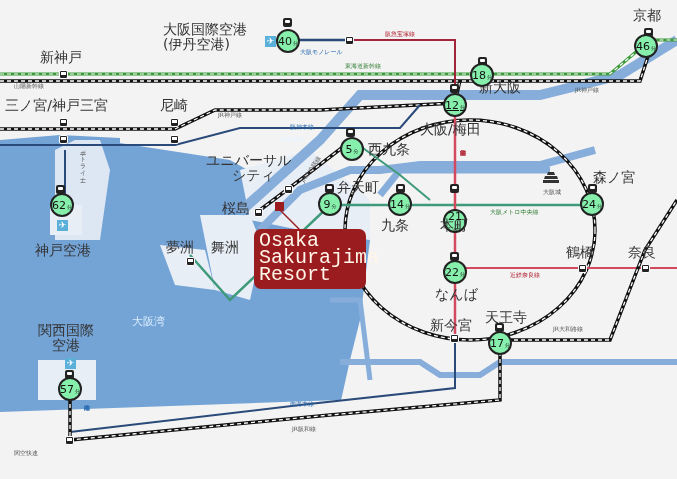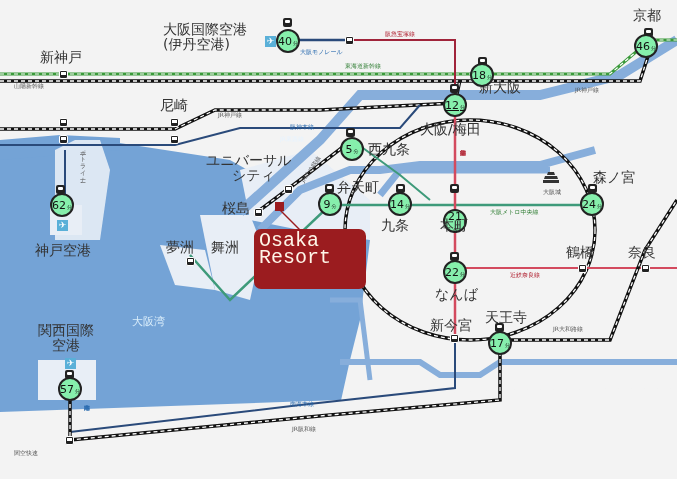--- a/index.html
+++ b/index.html
@@ -88,20 +88,21 @@
   <path d="M70,390 L70,440" stroke="#111" stroke-width="3.5" fill="none"></path>
   <path d="M70,390 L70,440" stroke="#fff" stroke-width="1.3" stroke-dasharray="4 3" fill="none"></path>
 
   <line x1="280" y1="210" x2="300" y2="230" stroke="#9b1c1f" stroke-width="1.5"></line>
 </svg>
 
 
 <div id="resort-pin"></div>
 <div id="resort">
   <span>Osaka</span>
+  <span>Sakurajima</span>
   <span>Resort</span>
 </div>
 
 
 <div class="lbl" style="left:163px;top:22px;">
       <div>大阪国際空港</div>
       <div>(伊丹空港)</div>
     </div>
 <div class="plane" style="left:265px;top:36px;">✈</div>
 <div class="train" style="left:283px;top:18px;"></div>
@@ -130,20 +131,21 @@
       <span class="u">分</span>
     </div>
 <div class="tiny" style="left:575px;top:86px;">JR神戸線</div>
 
 
 <div class="lbl" style="left:40px;top:50px;">新神戸</div>
 <div class="stn" style="left:59px;top:70px;"></div>
 <div class="tiny" style="left:14px;top:82px;">山陽新幹線</div>
 
 
+<div class="lbl" style="left:5px;top:98px;">三ノ宮/神戸三宮</div>
 <div class="stn" style="left:59px;top:118px;"></div>
 <div class="stn" style="left:59px;top:135px;"></div>
 
 
 <div class="lbl" style="left:160px;top:98px;">尼崎</div>
 <div class="stn" style="left:170px;top:118px;"></div>
 <div class="stn" style="left:170px;top:135px;"></div>
 <div class="tiny" style="left:218px;top:111px;">JR神戸線</div>
 <div class="tiny blue" style="left:290px;top:123px;">阪神本線</div>
 <div class="tiny light" style="left:280px;top:135px;">JR東西線</div>

